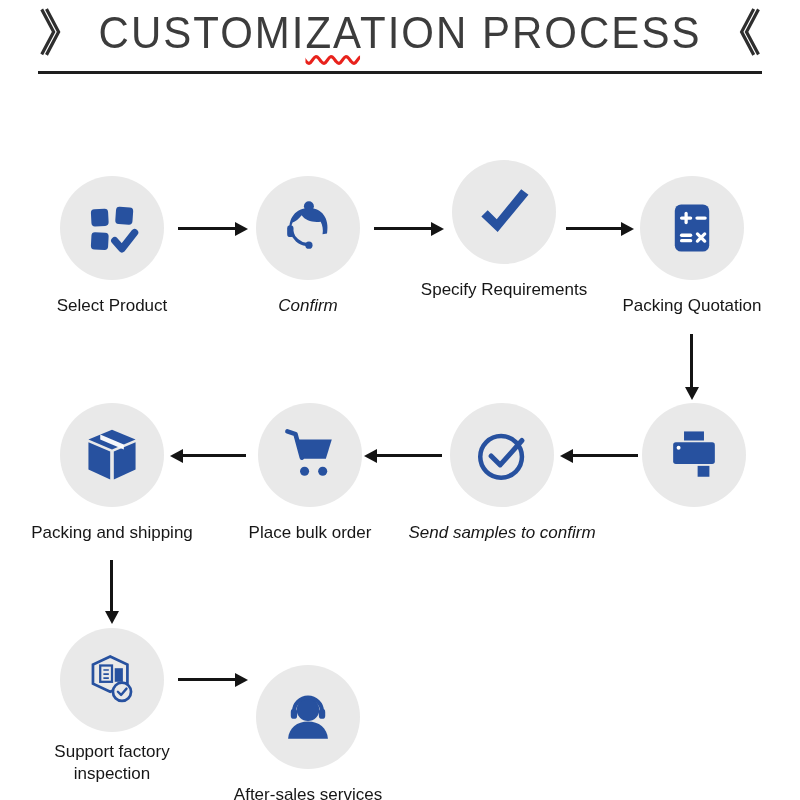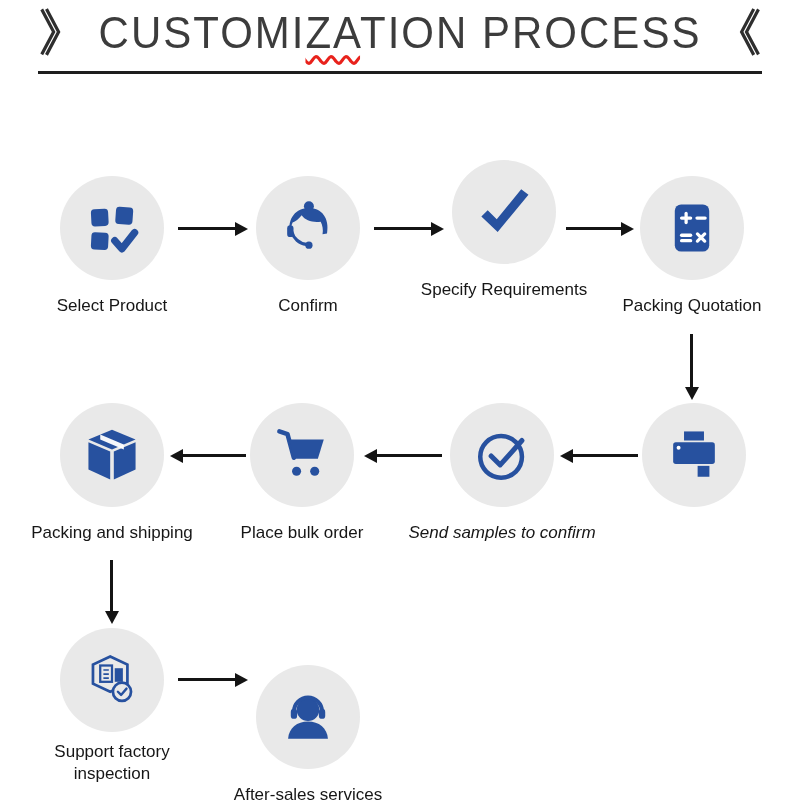--- a/index.html
+++ b/index.html
@@ -86,21 +86,21 @@
       <svg viewBox="0 0 64 64">
         <rect x="9" y="11" width="19" height="19" rx="4" fill="currentColor" transform="rotate(-3 18.5 20.5)"></rect>
         <rect x="36" y="9" width="19" height="19" rx="4" fill="currentColor" transform="rotate(4 45.5 18.5)"></rect>
         <rect x="9" y="37" width="19" height="19" rx="4" fill="currentColor" transform="rotate(3 18.5 46.5)"></rect>
         <path d="M35 46l8 9 14-18" fill="none" stroke="currentColor" stroke-width="8" stroke-linecap="round" stroke-linejoin="round"></path>
       </svg>
     </div>
     <div class="label">Select Product</div>
   </div>
 
-  <div class="step" style="left:206px;top:176px;">
+  <div class="step" style="left:206px;top:176px;font-style:italic;">
     <div class="circle">
       <svg viewBox="0 0 64 64">
         <circle cx="33" cy="8" r="5.5" fill="currentColor"></circle>
         <path d="M12 38c-3-17 7-28 21-28s23 11 20 28l-5 1c1-5 0-10-2-14-9 1-17-1-21-7-3 4-7 7-10 8-2 4-2 8-1 12z" fill="currentColor"></path>
         <path d="M14 36a19 19 0 0 0 16 14" fill="none" stroke="currentColor" stroke-width="3.5" stroke-linecap="round"></path>
         <circle cx="33" cy="51" r="4" fill="currentColor"></circle>
         <rect x="9" y="29" width="7" height="13" rx="3.5" fill="currentColor"></rect>
       </svg>
     </div>
     <div class="label">Confirm</div>
@@ -144,21 +144,21 @@
       <svg viewBox="0 0 64 64">
         <polygon points="32,4 58,15 32,26 6,15" fill="currentColor"></polygon>
         <polygon points="6,18 30,28 30,59 6,48" fill="currentColor"></polygon>
         <polygon points="58,18 34,28 34,59 58,48" fill="currentColor"></polygon>
         <polygon points="19,9.5 45,20.5 45,26 19,15" fill="#ffffff" opacity="0.95"></polygon>
       </svg>
     </div>
     <div class="label">Packing and shipping</div>
   </div>
 
-  <div class="step" style="left:200px;top:403px;">
+  <div class="step" style="left:208px;top:403px;">
     <div class="circle">
       <svg viewBox="0 0 64 64">
         <path d="M7 6l9 3 7 26" fill="none" stroke="currentColor" stroke-width="5" stroke-linecap="round" stroke-linejoin="round"></path>
         <path d="M18 15h38l-6.5 21H23z" fill="currentColor"></path>
         <circle cx="26" cy="50" r="5" fill="currentColor"></circle>
         <circle cx="46" cy="50" r="5" fill="currentColor"></circle>
       </svg>
     </div>
     <div class="label">Place bulk order</div>
   </div>

